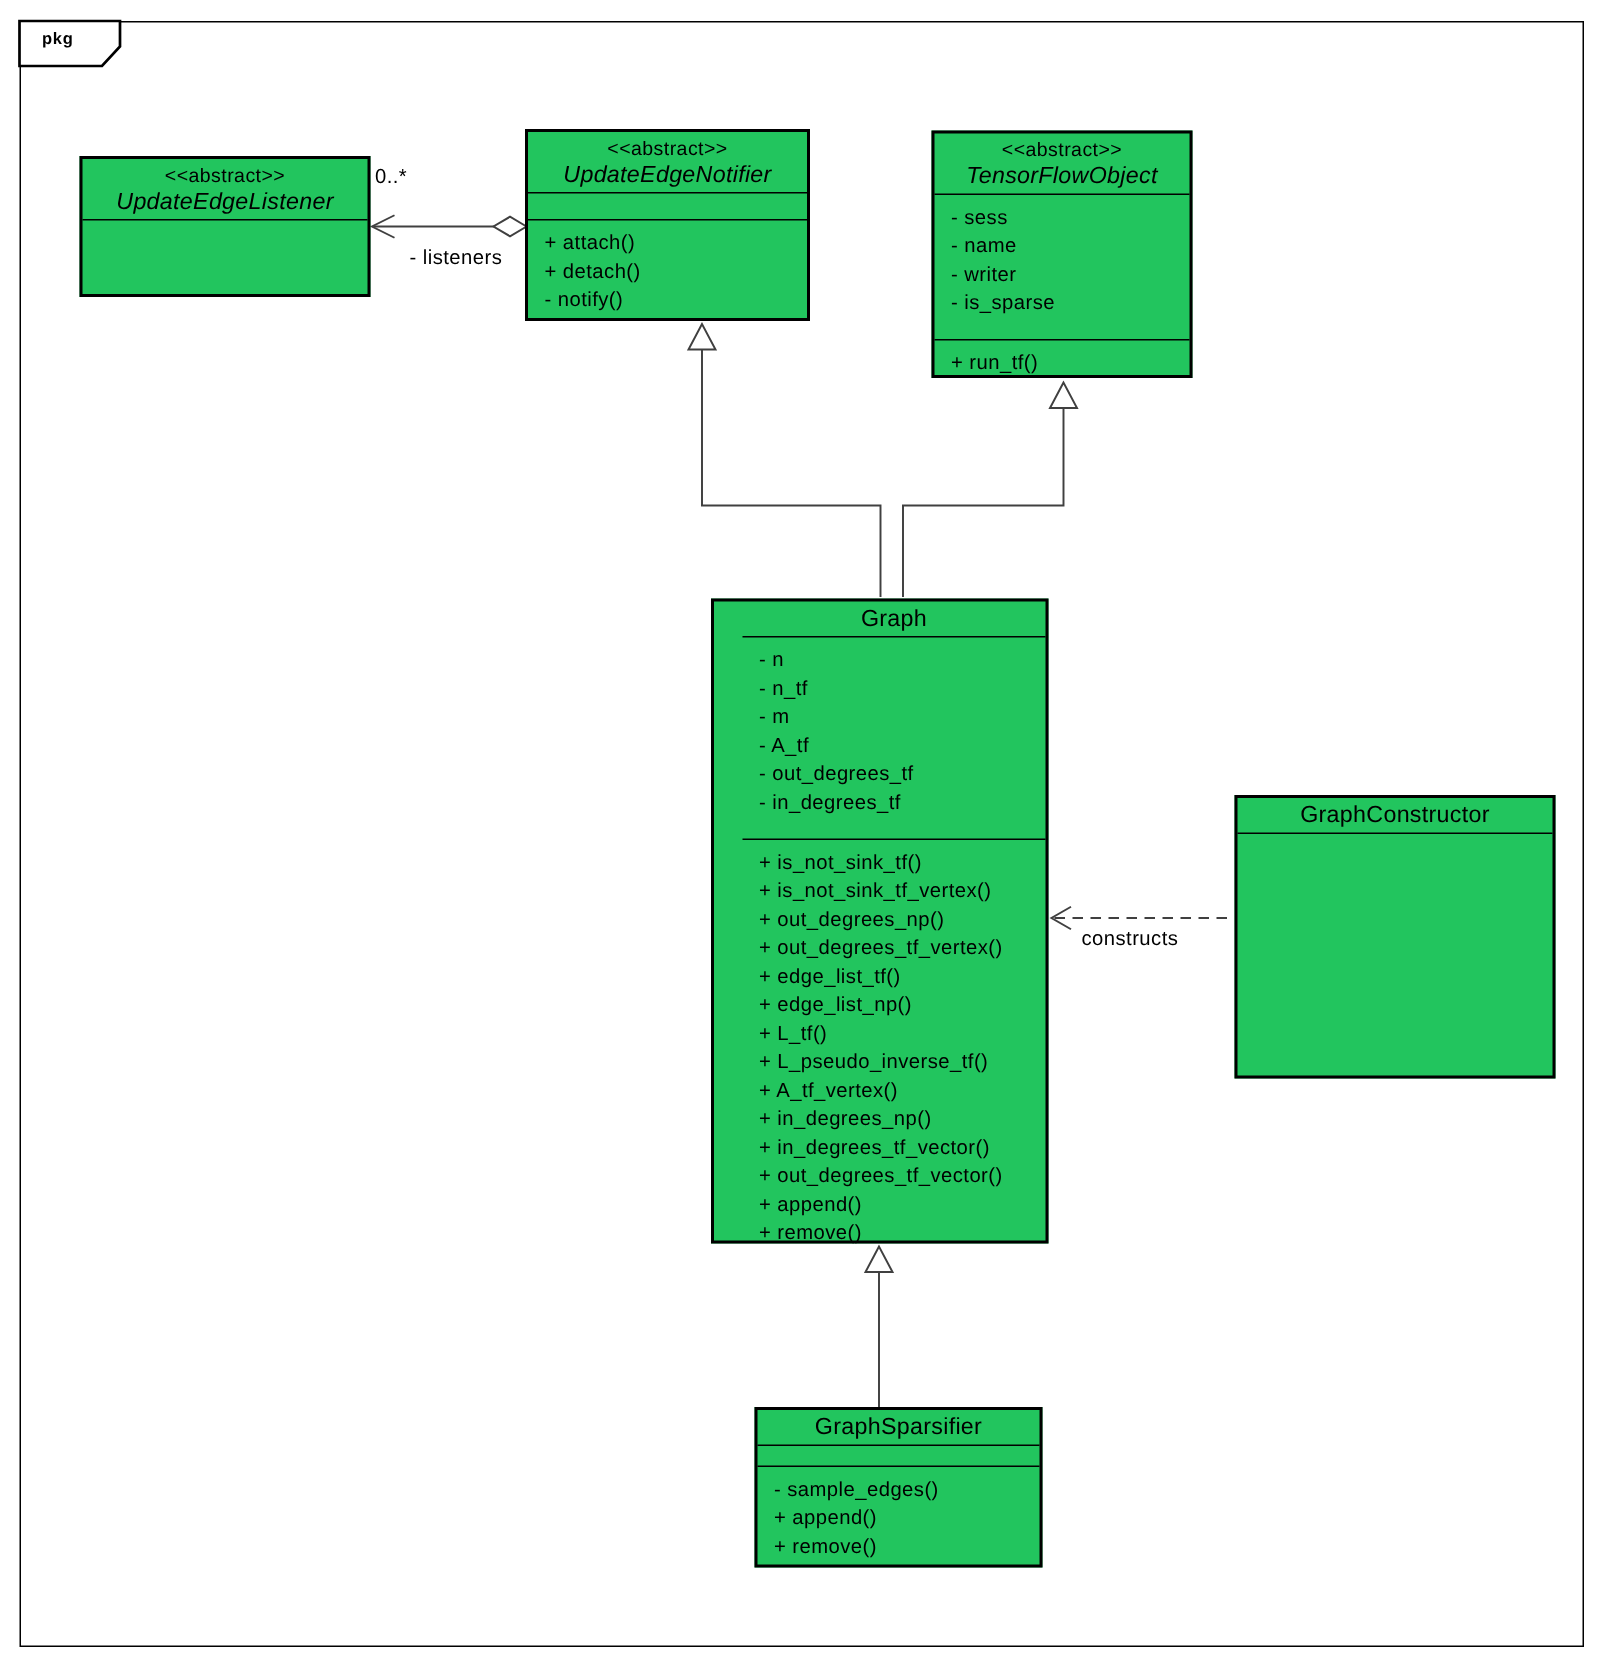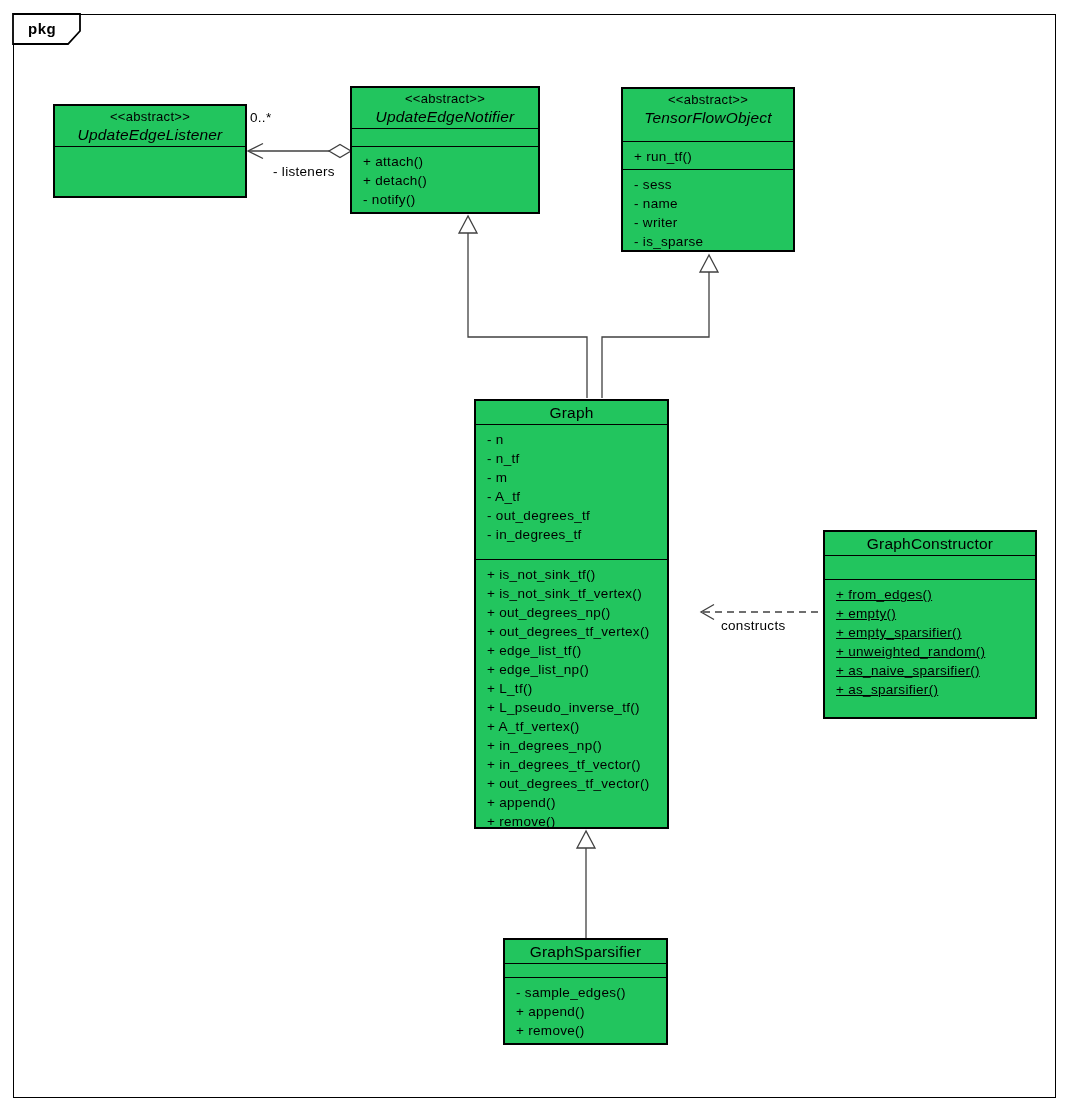--- a/index.html
+++ b/index.html
@@ -6,21 +6,21 @@
   .canvas {
     position:relative; width:1069px; height:1112px; background:#ffffff;
     font-family:"Liberation Sans","DejaVu Sans",sans-serif; color:#000;
     overflow:hidden;
   }
   .frame {
     position:absolute; left:13px; top:14px; width:1043px; height:1084px;
     border:1.8px solid #000; box-sizing:border-box;
   }
   .pkg-label {
-    position:absolute; left:28px; top:20px; font-size:15px; font-weight:bold;
+    position:absolute; left:28px; top:20px; font-size:11px; font-weight:bold;
     letter-spacing:0.5px;
   }
   .uml-class {
     position:absolute; background:#22c55e; border:2.5px solid #000;
     box-sizing:border-box; display:flex; flex-direction:column;
   }
   .uml-head { text-align:center; padding:2px 2px 1px; }
   .stereo  { font-size:13px; line-height:17px; letter-spacing:0.3px; }
   .cname   { font-size:15.5px; line-height:20px; font-weight:normal; letter-spacing:0.2px; }
   .abstract .cname { font-style:italic; }
@@ -82,32 +82,32 @@
       <div class="m">+ detach()</div>
       <div class="m">- notify()</div>
     </div>
   </div>
 
   <div class="uml-class abstract" style="left:621px; top:87px; width:174px; height:165px;">
     <div class="uml-head">
       <div class="stereo">&lt;&lt;abstract&gt;&gt;</div>
       <div class="cname">TensorFlowObject</div>
     </div>
-    <div class="comp comp-fill members">
-      <div class="m">+ run_tf()</div>
-    </div>
     <div class="comp members">
       <div class="m">- sess</div>
       <div class="m">- name</div>
       <div class="m">- writer</div>
       <div class="m">- is_sparse</div>
     </div>
+    <div class="comp comp-fill members">
+      <div class="m">+ run_tf()</div>
+    </div>
   </div>
 
-  <div class="uml-class" style="left:474px; top:399px; width:195px; height:430px;">
+  <div class="uml-class" style="left:474px; top:399px; width:225px; height:430px;padding-left:19px;">
     <div class="uml-head">
       <div class="cname">Graph</div>
     </div>
     <div class="comp members">
       <div class="m">- n</div>
       <div class="m">- n_tf</div>
       <div class="m">- m</div>
       <div class="m">- A_tf</div>
       <div class="m">- out_degrees_tf</div>
       <div class="m">- in_degrees_tf</div>
@@ -128,31 +128,23 @@
       <div class="m">+ append()</div>
       <div class="m">+ remove()</div>
     </div>
   </div>
 
   <div class="uml-class" style="left:823px; top:530px; width:214px; height:189px;">
     <div class="uml-head">
       <div class="cname">GraphConstructor</div>
     </div>
     <div class="comp comp-empty"></div>
-    <div class="comp comp-fill members">
-      <div class="m u">+ from_edges()</div>
-      <div class="m u">+ empty()</div>
-      <div class="m u">+ empty_sparsifier()</div>
-      <div class="m u">+ unweighted_random()</div>
-      <div class="m u">+ as_naive_sparsifier()</div>
-      <div class="m u">+ as_sparsifier()</div>
-    </div>
   </div>
 
-  <div class="uml-class" style="left:503px; top:938px; width:165px; height:107px;">
+  <div class="uml-class" style="left:503px; top:938px; width:192px; height:107px;">
     <div class="uml-head">
       <div class="cname">GraphSparsifier</div>
     </div>
     <div class="comp comp-empty"></div>
     <div class="comp comp-fill members">
       <div class="m">- sample_edges()</div>
       <div class="m">+ append()</div>
       <div class="m">+ remove()</div>
     </div>
   </div>

